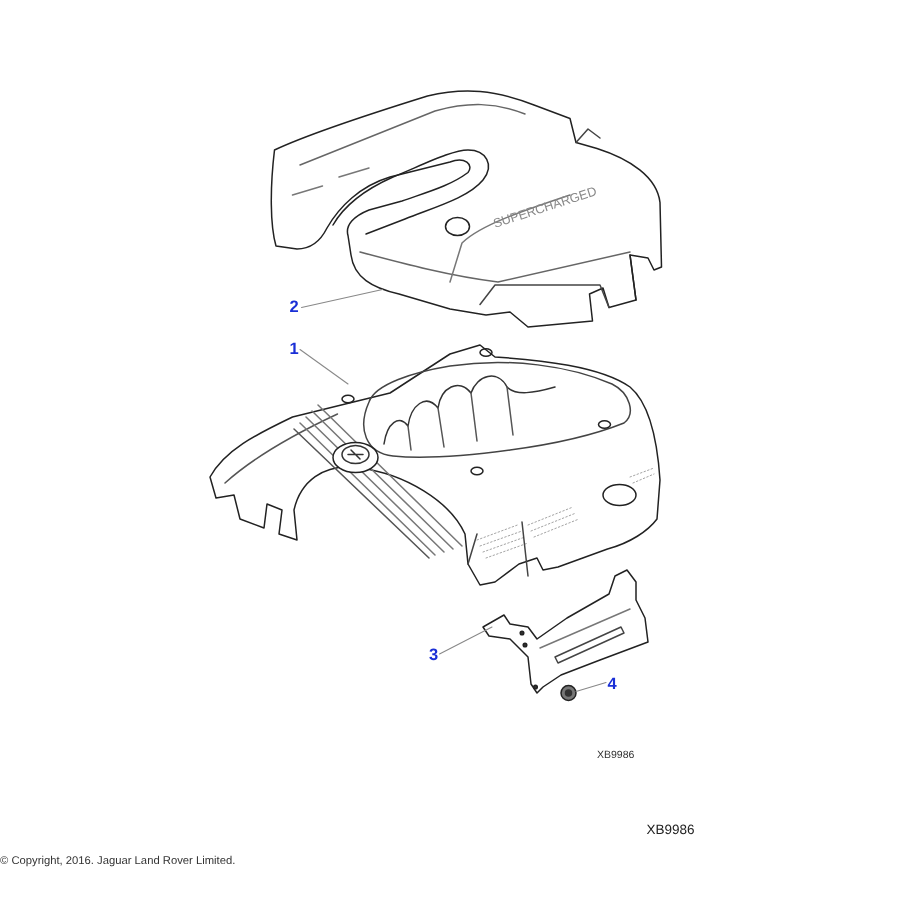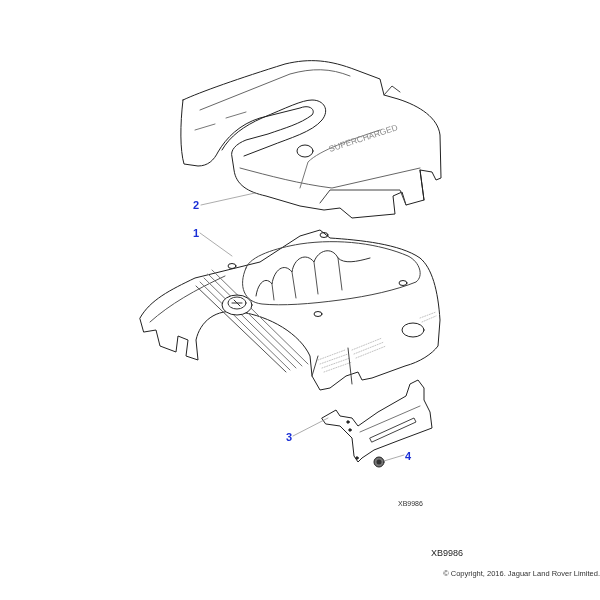--- a/index.html
+++ b/index.html
@@ -3,21 +3,21 @@
 <meta charset="utf-8">
 <style>
   html, body { margin:0; padding:0; background:#ffffff; }
   body { width:600px; height:600px; position:relative; overflow:hidden;
          font-family:"Liberation Sans", sans-serif; }
   #diagram { position:absolute; left:0; top:0; width:600px; height:600px; }
   .callout { position:absolute; font-family:"Liberation Sans", sans-serif;
              font-weight:bold; font-size:11px; line-height:11px; }
   .ref-small { position:absolute; font-size:7px; color:#333; font-family:"Liberation Sans", sans-serif; }
   .ref-big { position:absolute; font-size:9px; color:#222; font-family:"Liberation Sans", sans-serif; }
-  .copyright { position:absolute; left:0; width:600px; top:569px; text-align:right;
+  .copyright { position:absolute; left:0; width:600px; top:569px; text-align:left;
                font-size:7.5px; color:#333; font-family:"Liberation Sans", sans-serif; }
 </style>
 </head>
 <body>
 
 <svg id="diagram" viewBox="0 0 600 600" xmlns="http://www.w3.org/2000/svg">
   <g fill="none" stroke="#222" stroke-width="1" stroke-linejoin="round" stroke-linecap="round">
 
     <g>
 

